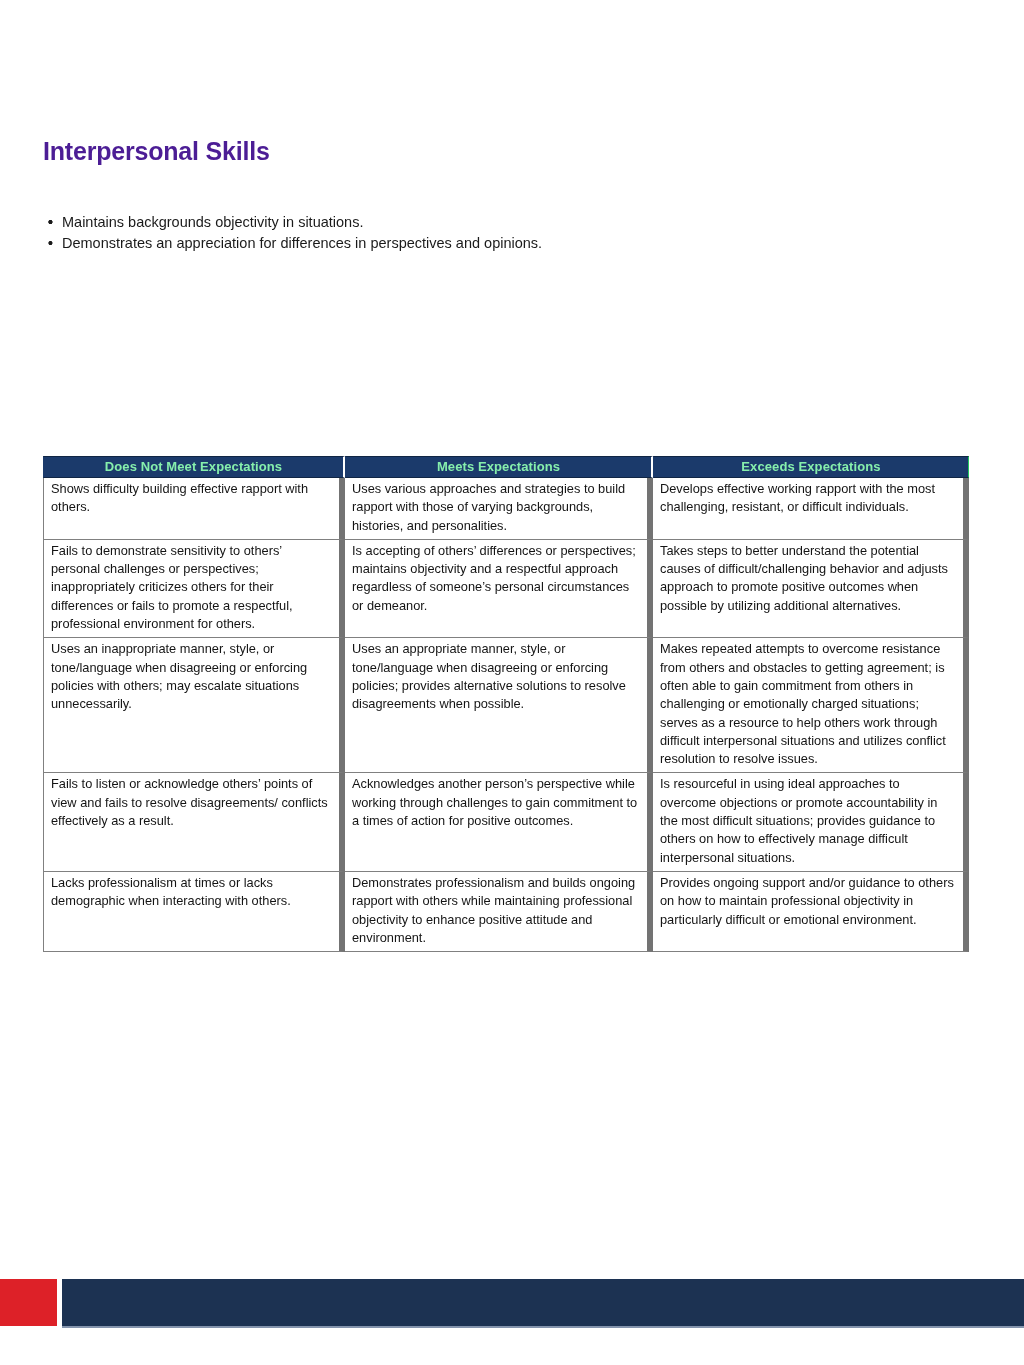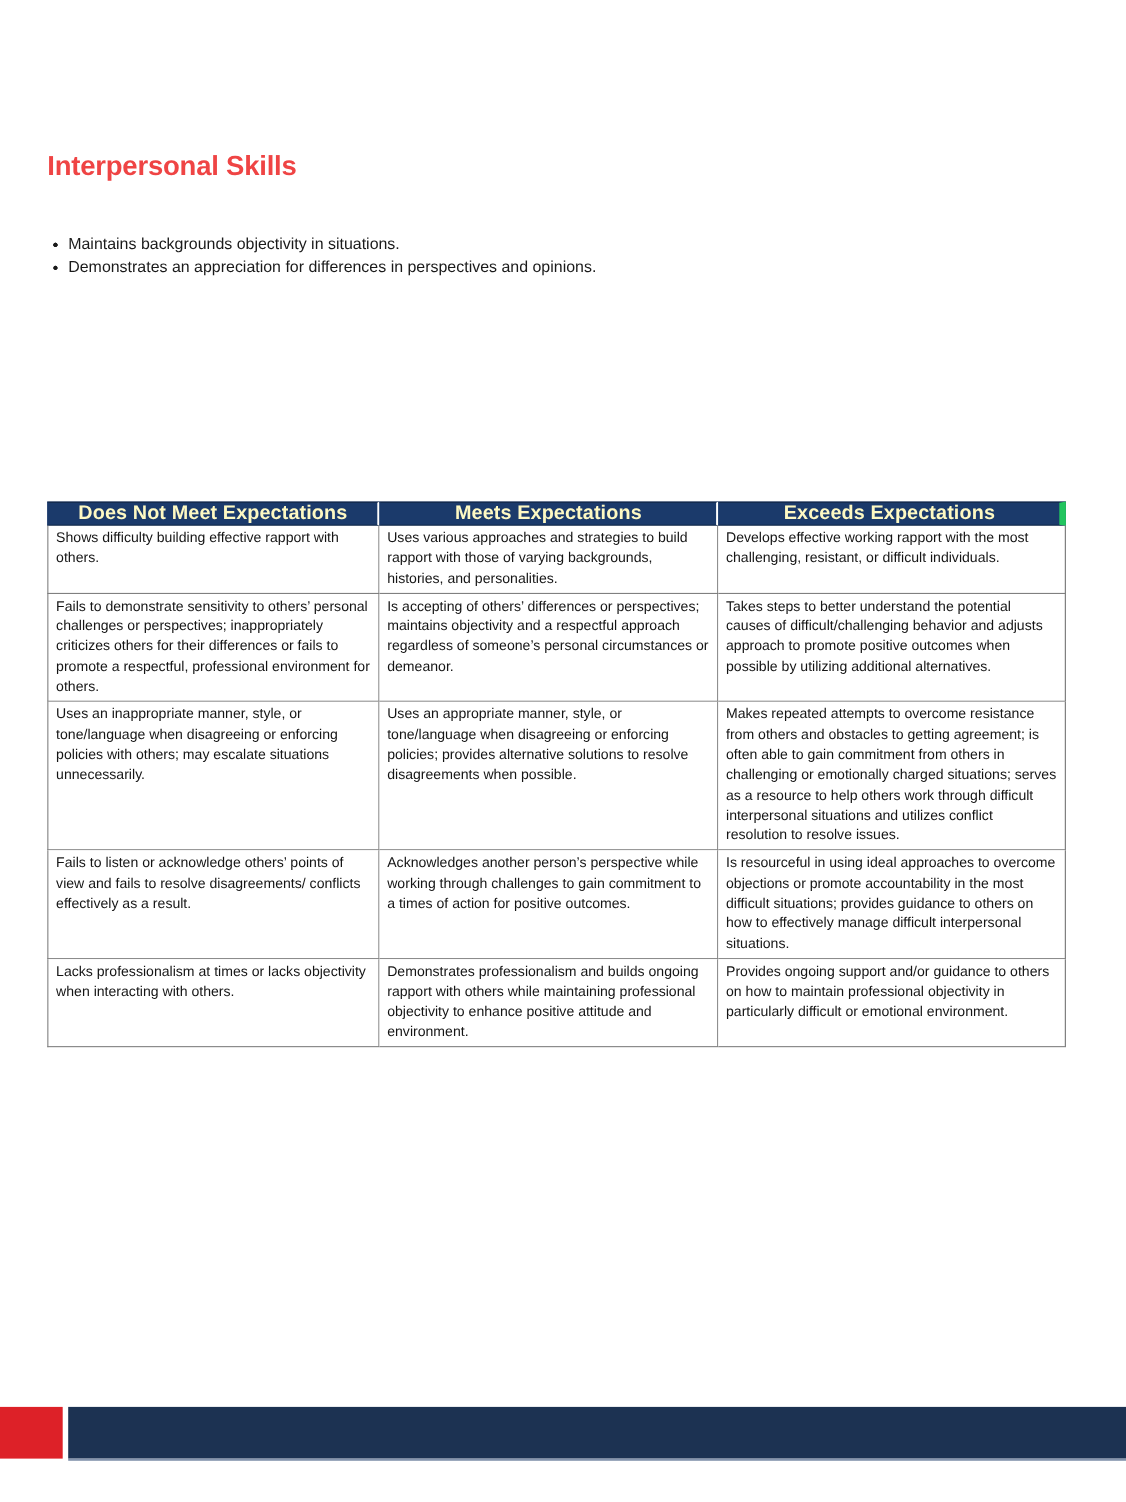--- a/index.html
+++ b/index.html
@@ -16,21 +16,21 @@
     -webkit-font-smoothing: antialiased;
   }
 
   
   .page-title {
     position: absolute;
     left: 43px;
     top: 120px;
     font-size: 25px;
     font-weight: bold;
-    color: #ef4444;
+    color: #4c1d95;
     letter-spacing: -0.2px;
   }
 
   
   .bullet-list {
     position: absolute;
     left: 44px;
     top: 212px;
     width: 925px;
     list-style: none;
@@ -62,45 +62,45 @@
     border-collapse: separate;
     border-spacing: 0;
     table-layout: fixed;
   }
   .rubric-table col.c1 { width: 302px; }
   .rubric-table col.c2 { width: 308px; }
   .rubric-table col.c3 { width: 316px; }
 
   .rubric-head th {
     background: #1b3a6b;
-    color: #fef9c3;
-    font-size: 18px;
+    color: #86efac;
+    font-size: 13px;
     font-weight: bold;
     text-align: center;
     padding: 2px 4px 3px 4px;
     border-top: 1px solid #102544;
     border-bottom: 1px solid #102544;
     border-right: 2px solid #ffffff;
     border-left: 1px solid #1b3a6b;
     height: 15px;
     line-height: 15px;
     letter-spacing: 0.1px;
   }
   .rubric-head th.last {
-    border-right: 6px solid #22c55e;
+    border-right: 1px solid #22c55e;
   }
 
   .rubric-table td {
     vertical-align: top;
     font-size: 12.8px;
     line-height: 18.3px;
     color: #141414;
     padding: 2px 7px 4px 7px;
     border-bottom: 1px solid #808080;
-    border-right: 1px solid #737373;
+    border-right: 6px solid #737373;
     border-left: 1px solid #808080;
     background: #ffffff;
   }
   .rubric-table tr td:not(:first-child) {
     border-left: none;
   }
 
   
   .footer-red {
     position: absolute;
@@ -180,21 +180,21 @@
       <td>Uses an inappropriate manner, style, or tone/language when disagreeing or enforcing policies with others; may escalate situations unnecessarily.</td>
       <td>Uses an appropriate manner, style, or tone/language when disagreeing or enforcing policies; provides alternative solutions to resolve disagreements when possible.</td>
       <td>Makes repeated attempts to overcome resistance from others and obstacles to getting agreement; is often able to gain commitment from others in challenging or emotionally charged situations; serves as a resource to help others work through difficult interpersonal situations and utilizes conflict resolution to resolve issues.</td>
     </tr>
     <tr>
       <td>Fails to listen or acknowledge others’ points of view and fails to resolve disagreements/ conflicts effectively as a result.</td>
       <td>Acknowledges another person’s perspective while working through challenges to gain commitment to a times of action for positive outcomes.</td>
       <td>Is resourceful in using ideal approaches to overcome objections or promote accountability in the most difficult situations; provides guidance to others on how to effectively manage difficult interpersonal situations.</td>
     </tr>
     <tr>
-      <td>Lacks professionalism at times or lacks objectivity when interacting with others.</td>
+      <td>Lacks professionalism at times or lacks demographic when interacting with others.</td>
       <td>Demonstrates professionalism and builds ongoing rapport with others while maintaining professional objectivity to enhance positive attitude and environment.</td>
       <td>Provides ongoing support and/or guidance to others on how to maintain professional objectivity in particularly difficult or emotional environment.</td>
     </tr>
   </tbody>
 </table>
 
 <div class="footer-red"></div>
 <div class="footer-navy"></div>
 <div class="footer-navy-underline"></div>
 

